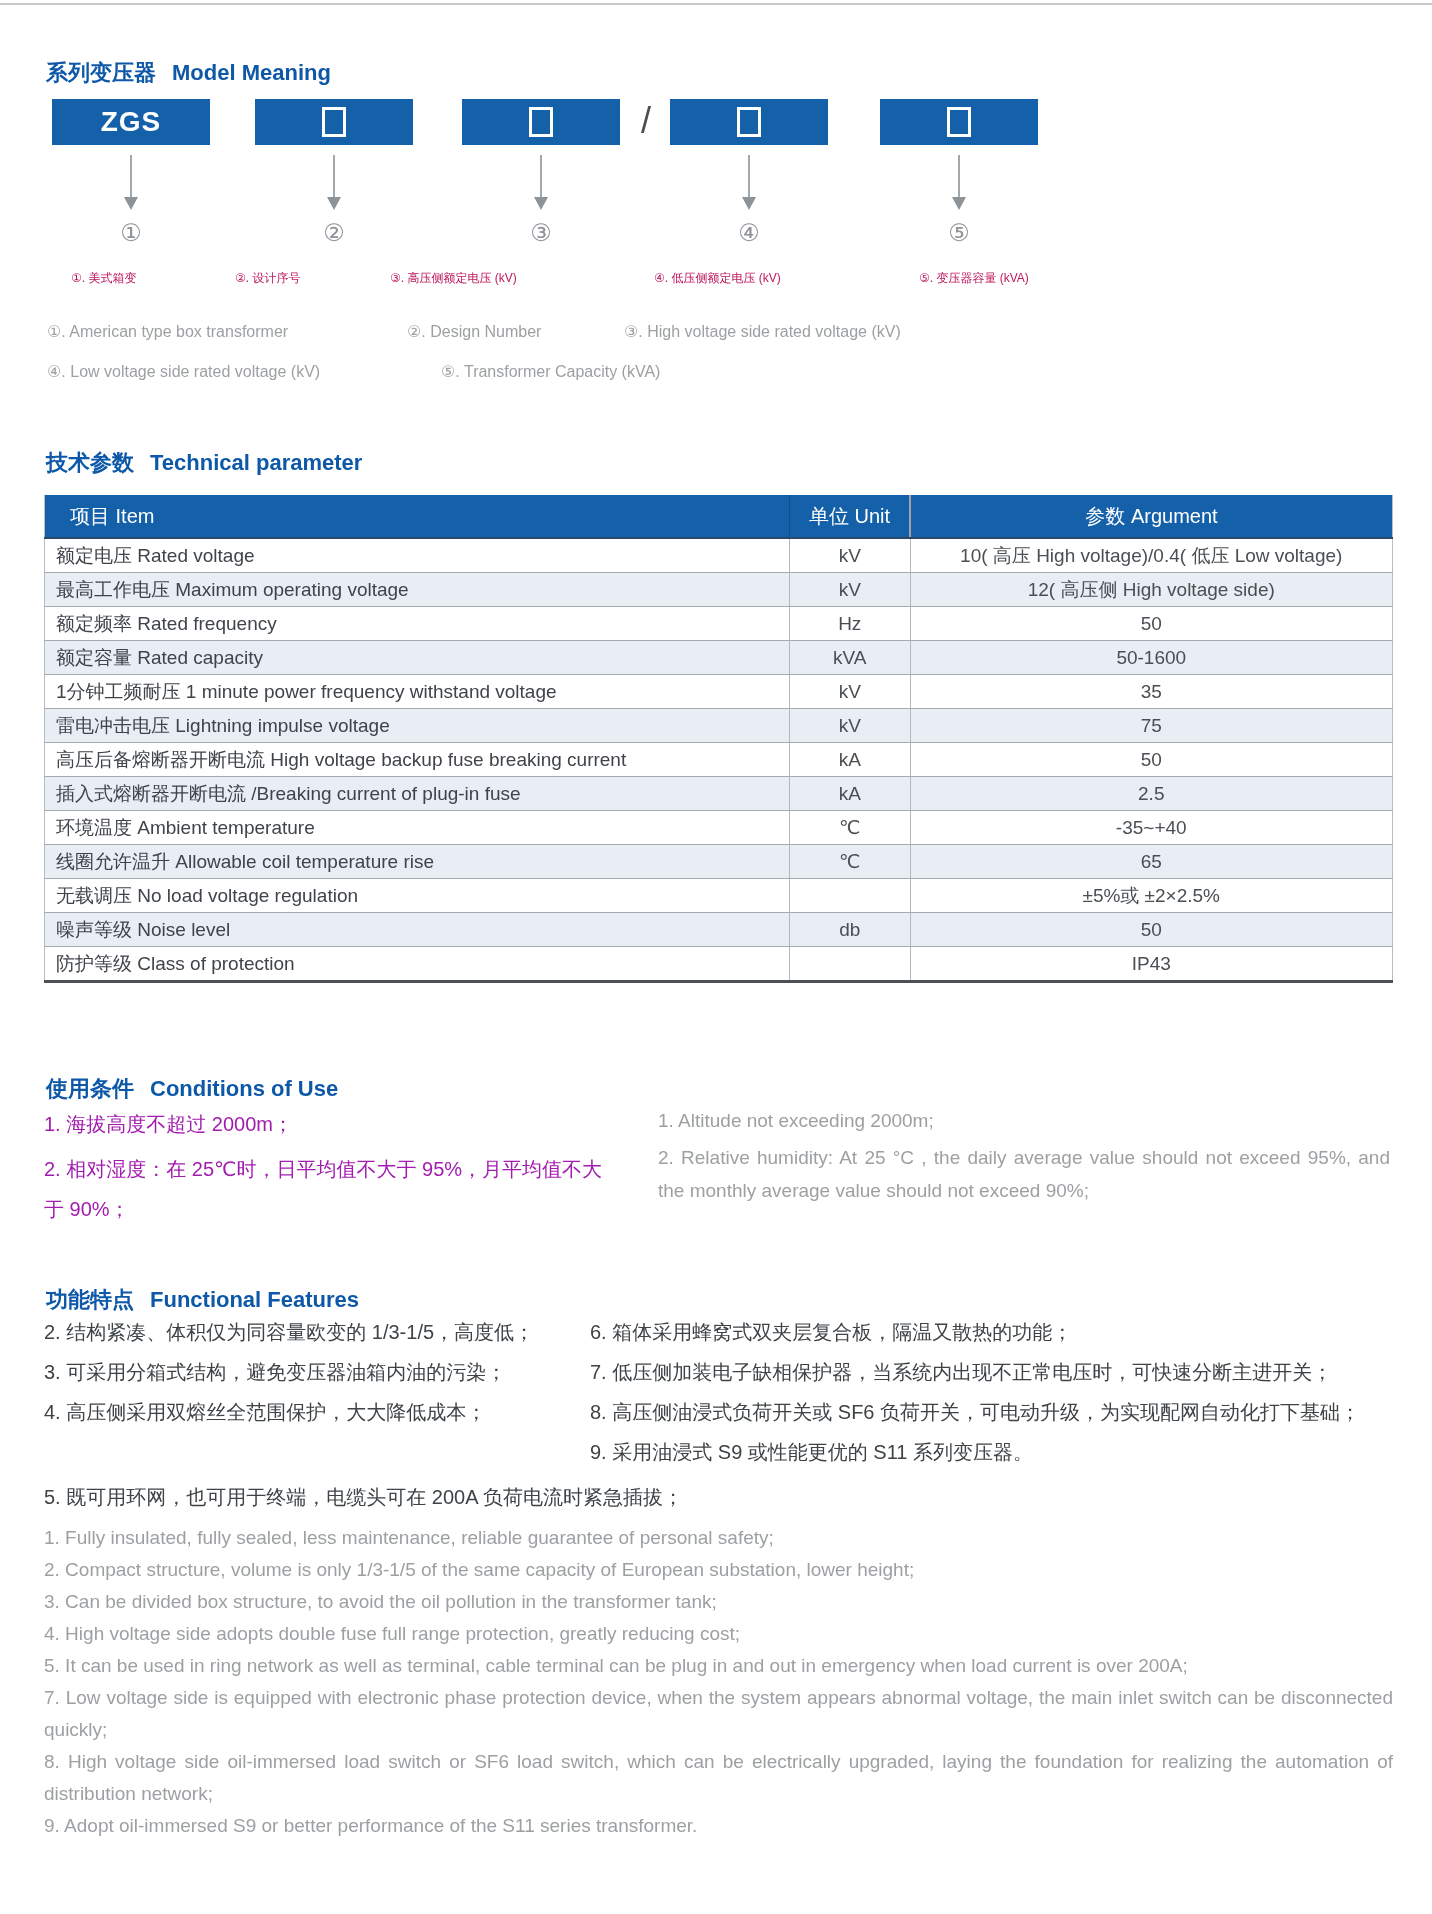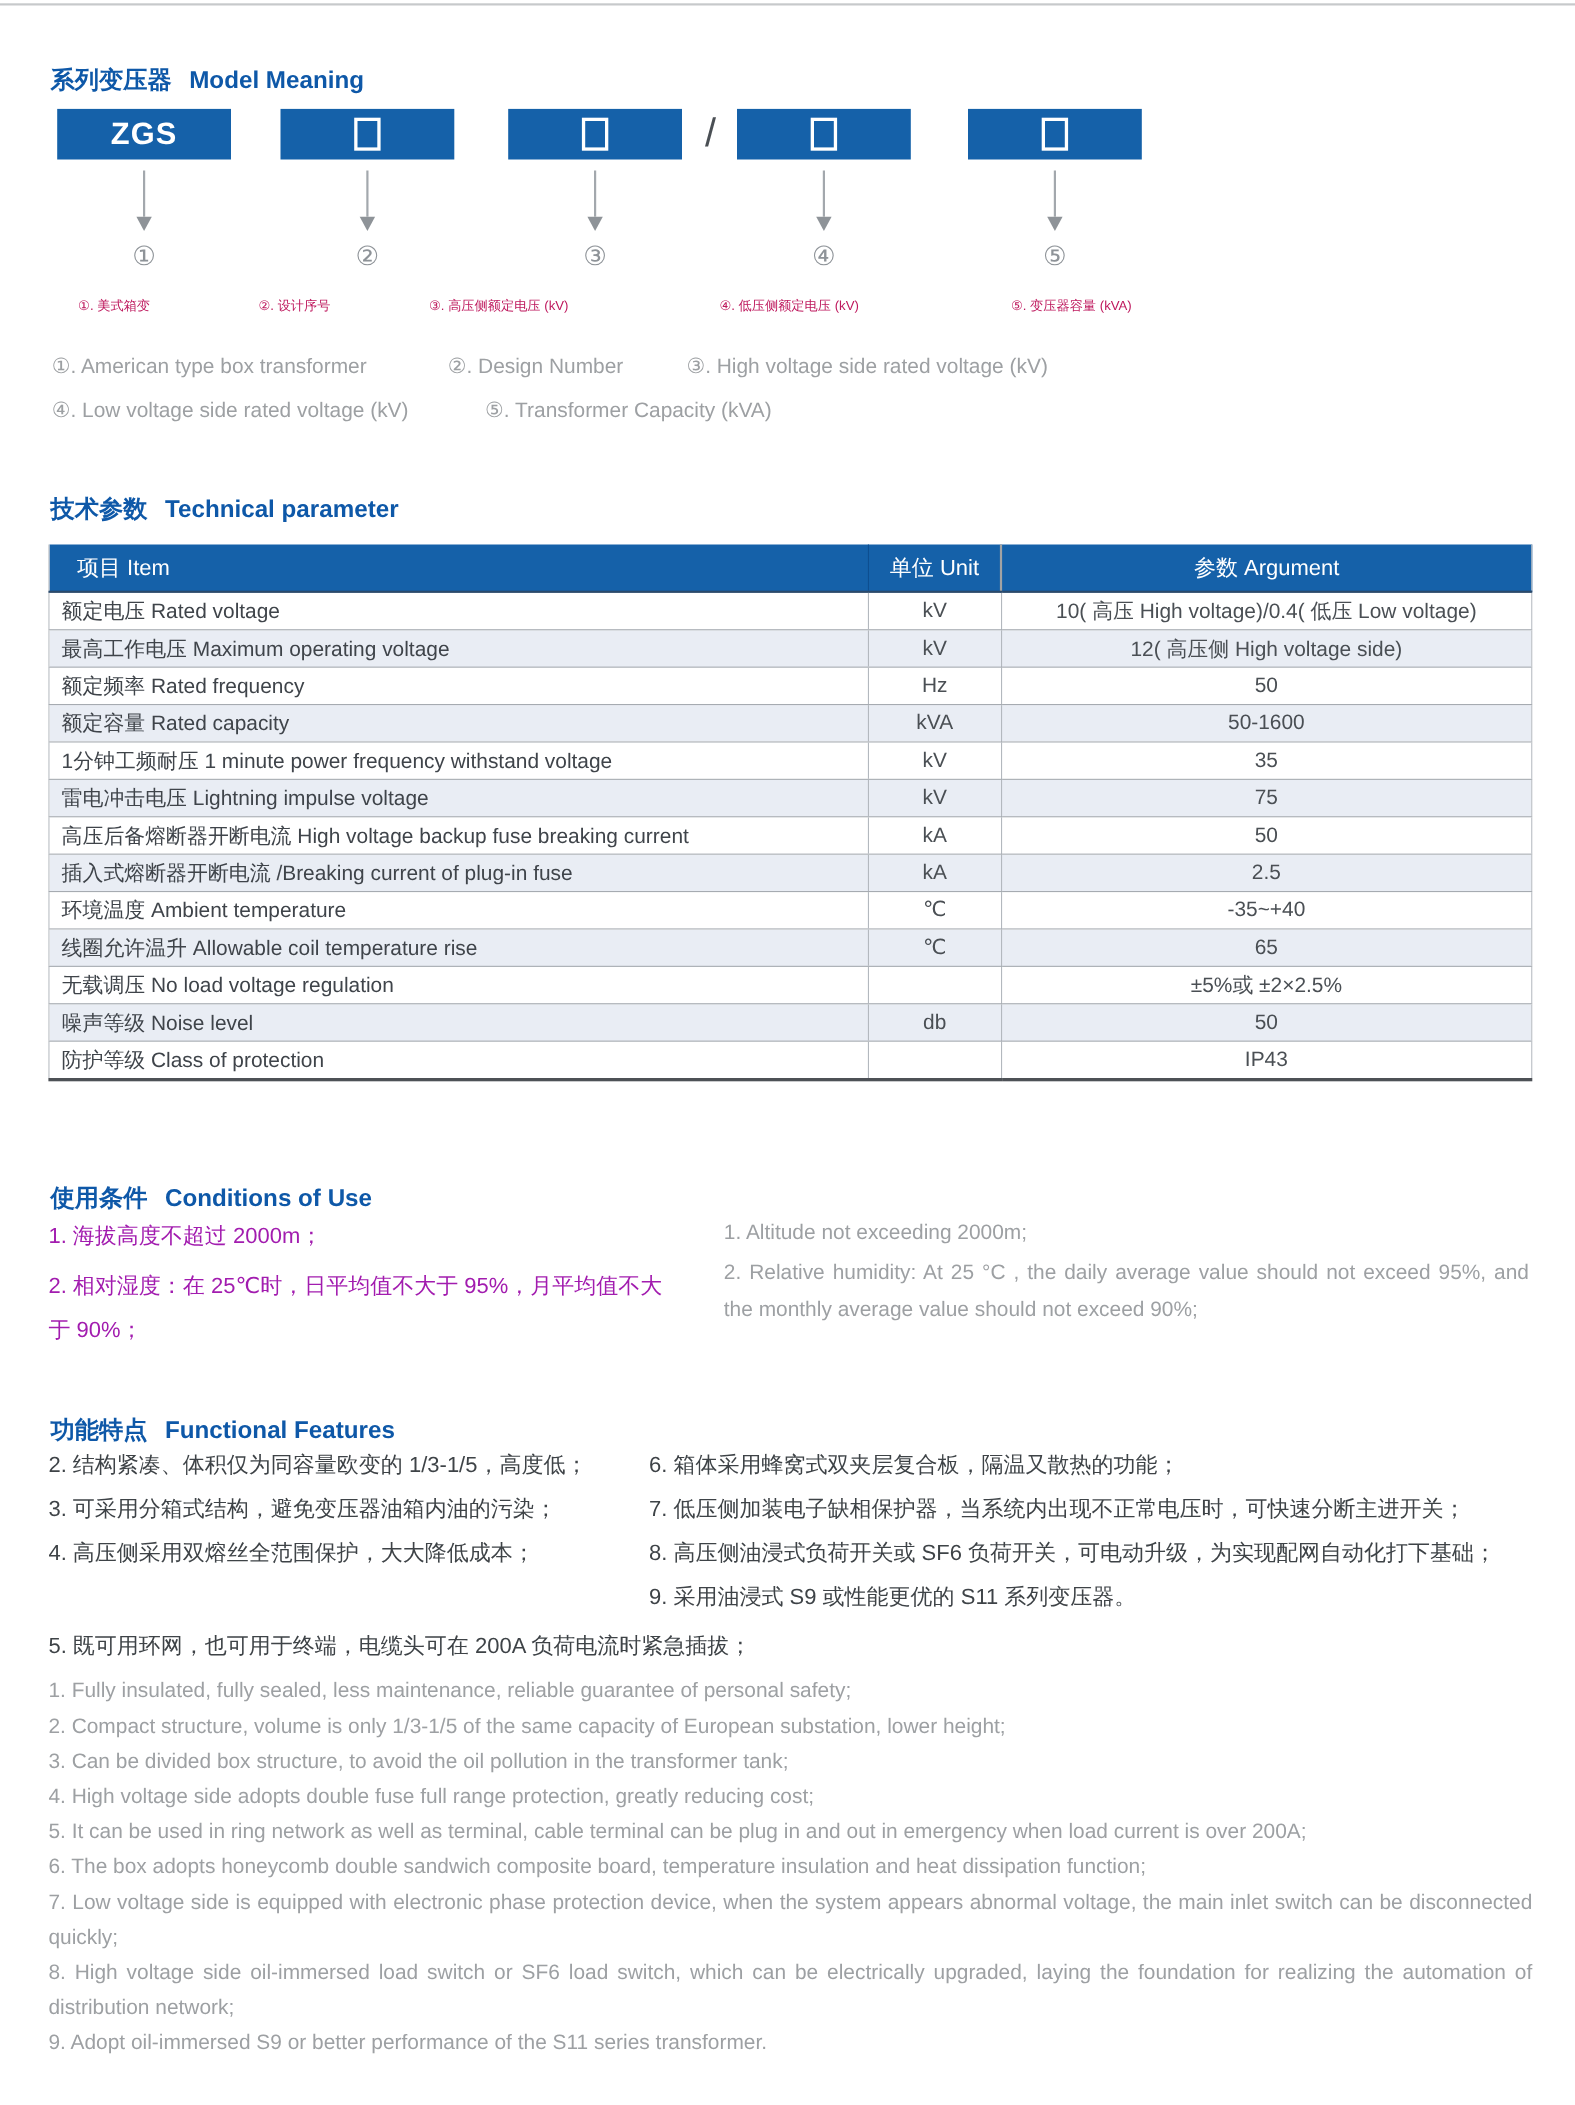--- a/index.html
+++ b/index.html
@@ -27,21 +27,21 @@
     font-size:36px;color:#4a4f54;}
 
   .arrow{position:absolute;top:155px;width:14px;}
   .arrow .line{width:2px;height:42px;background:#a3a8ad;margin:0 auto;}
   .arrow .head{width:0;height:0;border-left:7px solid transparent;border-right:7px solid transparent;
     border-top:13px solid #8e9398;}
 
   .cnum{position:absolute;top:219px;width:40px;text-align:center;font-size:24px;color:#8e9398;}
 
   .lbl-cn{position:absolute;top:270px;font-size:12px;color:#be185d;white-space:nowrap;margin-left:24px;}
-  .lbl-en{position:absolute;font-size:19px;color:#9da0a3;white-space:nowrap;}
+  .lbl-en{position:absolute;font-size:16px;color:#9da0a3;white-space:nowrap;}
 
   
   #tech-table{position:absolute;left:44px;top:495px;width:1349px;border-collapse:collapse;
     table-layout:fixed;}
   #tech-table th{background:#1561a9;color:#ffffff;font-size:20px;font-weight:normal;height:40px;
     border-bottom:2px solid #2b4a6b;}
   #tech-table th.c-item{width:718px;text-align:left;padding-left:25px;}
   #tech-table th.c-unit{width:117px;border-left:1px solid #0d4e90;border-right:2px solid #a3a3a3;}
   #tech-table th.c-arg{text-align:center;}
   #tech-table td{height:33px;font-size:19px;color:#4a4f54;border-bottom:1px solid #a6abb1;
@@ -246,17 +246,16 @@
   <p>9. 采用油浸式 S9 或性能更优的 S11 系列变压器。</p>
 </div>
 <div class="feat-cn-full">5. 既可用环网，也可用于终端，电缆头可在 200A 负荷电流时紧急插拔；</div>
 
 <div class="feat-en">
   <p>1. Fully insulated, fully sealed, less maintenance, reliable guarantee of personal safety;</p>
   <p>2. Compact structure, volume is only 1/3-1/5 of the same capacity of European substation, lower height;</p>
   <p>3. Can be divided box structure, to avoid the oil pollution in the transformer tank;</p>
   <p>4. High voltage side adopts double fuse full range protection, greatly reducing cost;</p>
   <p>5. It can be used in ring network as well as terminal, cable terminal can be plug in and out in emergency when load current is over 200A;</p>
-  <p>6. The box adopts honeycomb double sandwich composite board, temperature insulation and heat dissipation function;</p>
   <p>7. Low voltage side is equipped with electronic phase protection device, when the system appears abnormal voltage, the main inlet switch can be disconnected quickly;</p>
   <p>8. High voltage side oil-immersed load switch or SF6 load switch, which can be electrically upgraded, laying the foundation for realizing the automation of distribution network;</p>
   <p>9. Adopt oil-immersed S9 or better performance of the S11 series transformer.</p>
 </div>
 
 </body></html>

